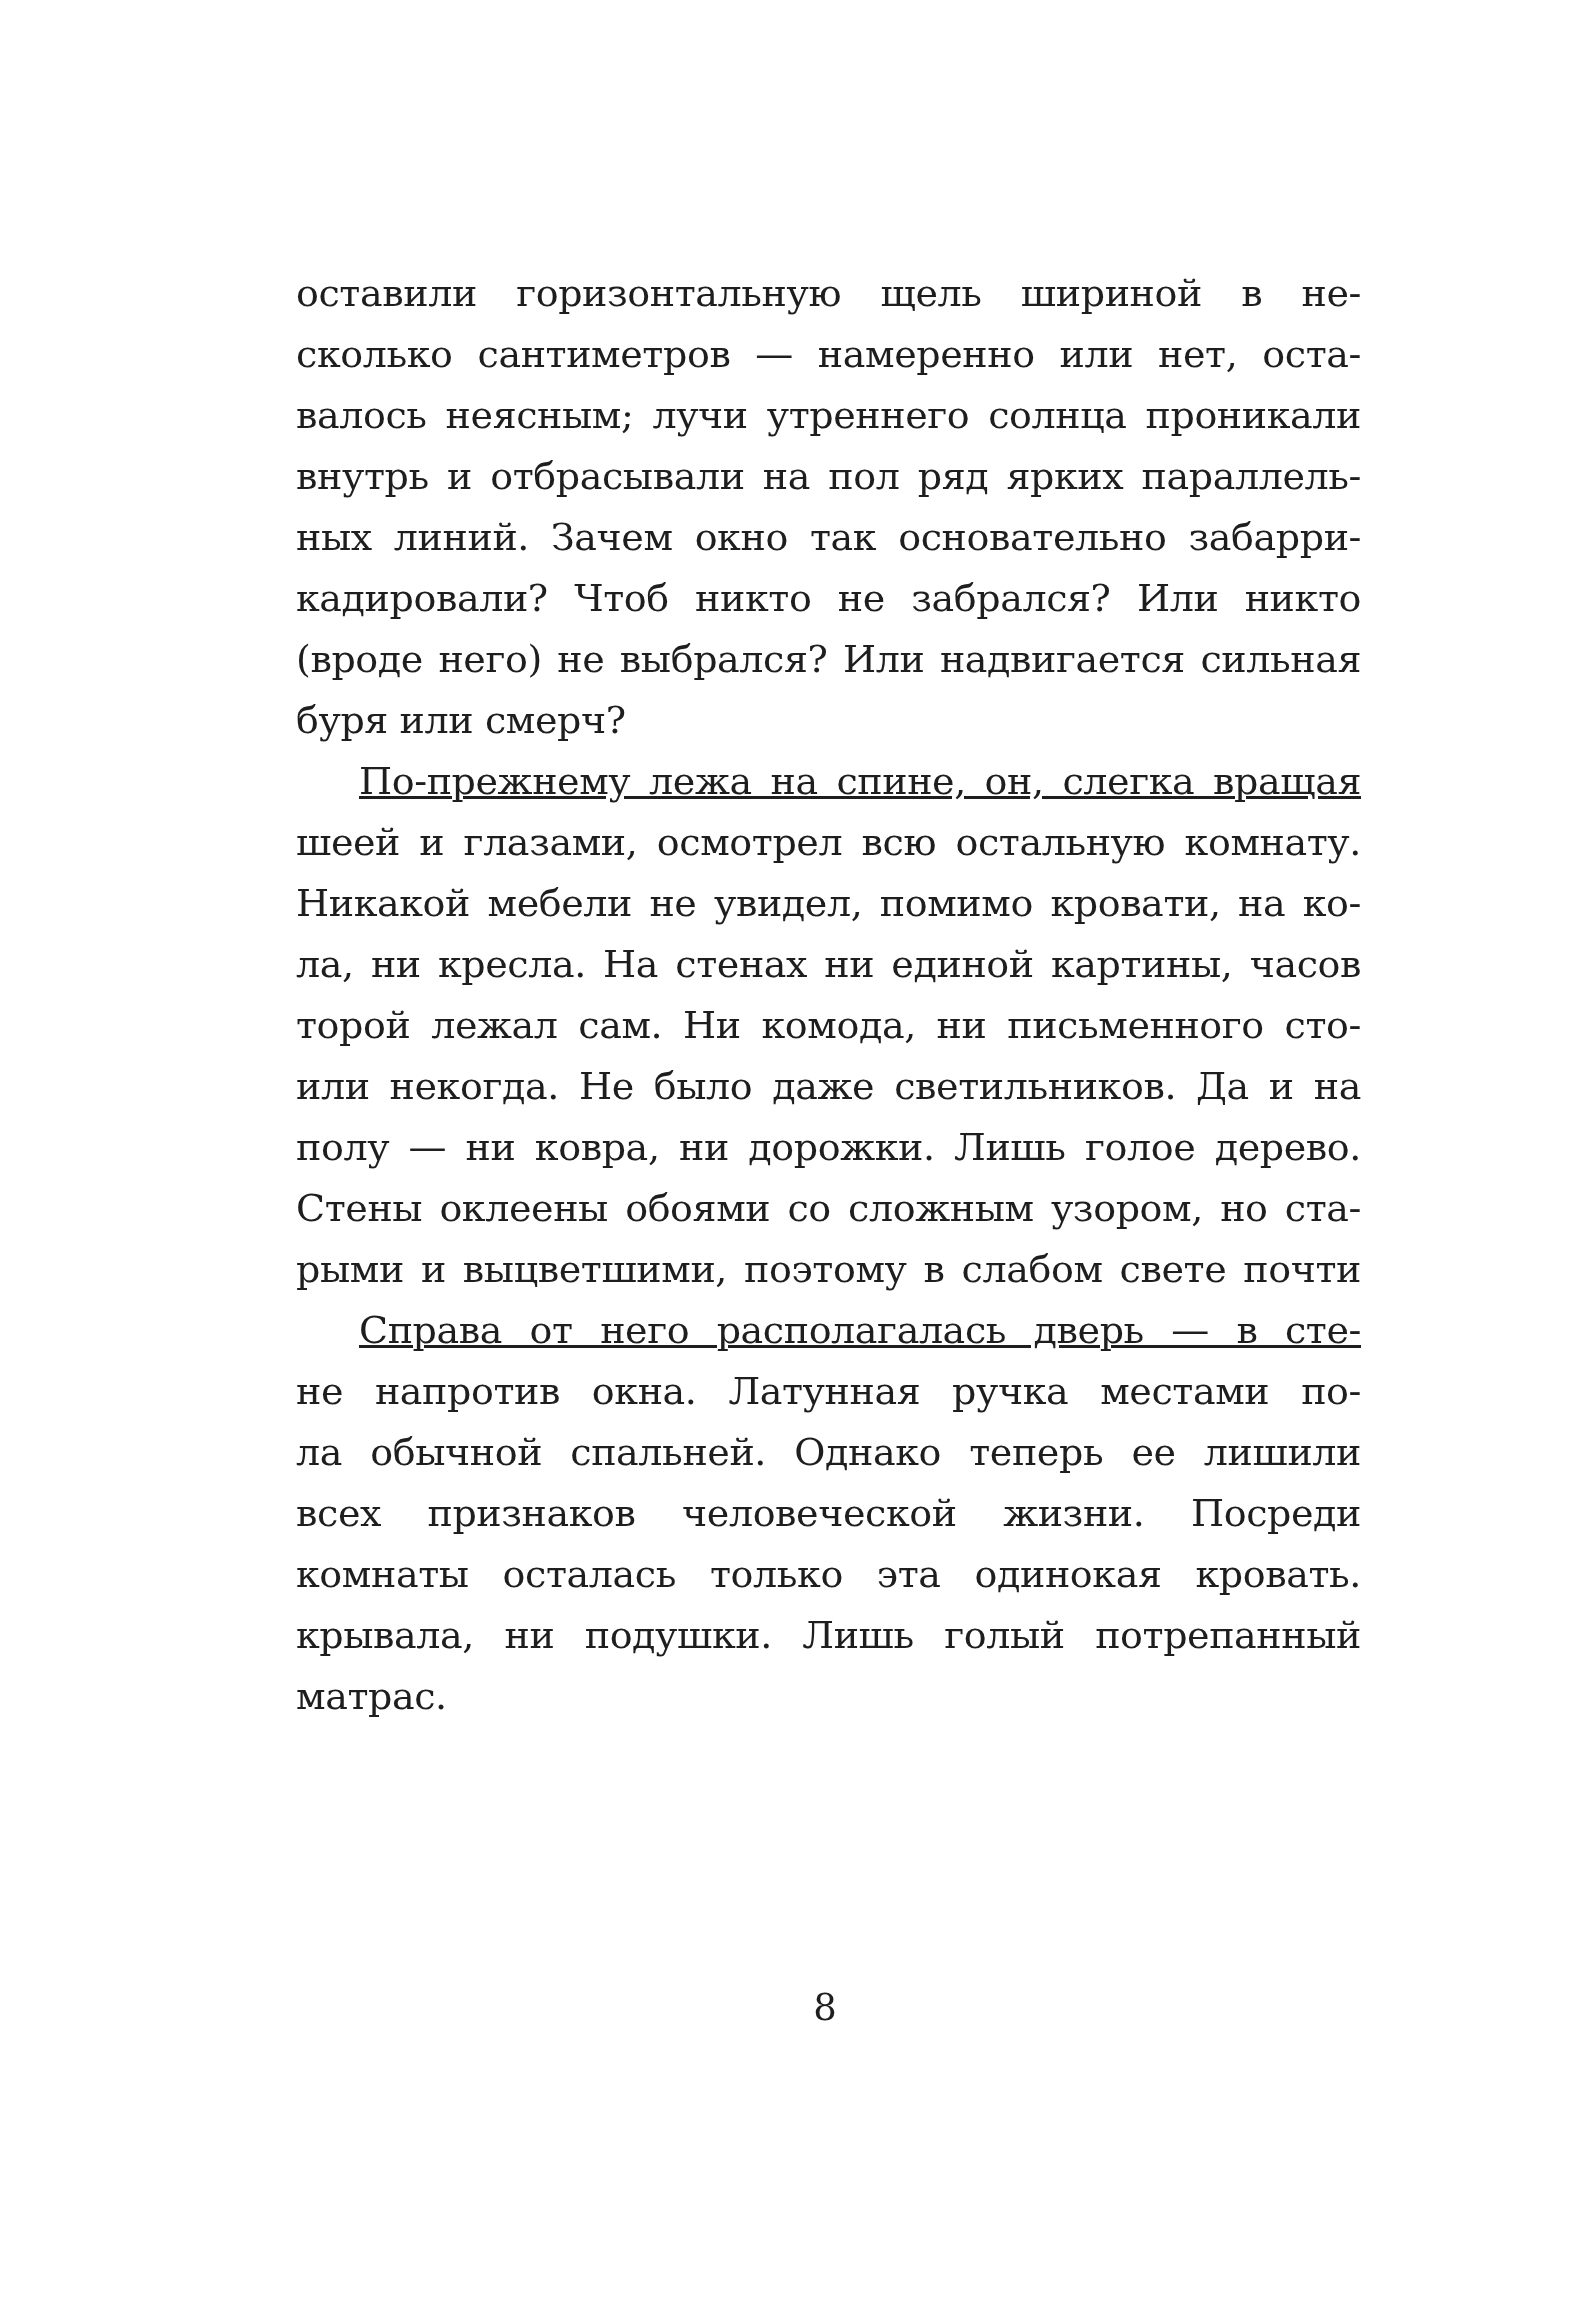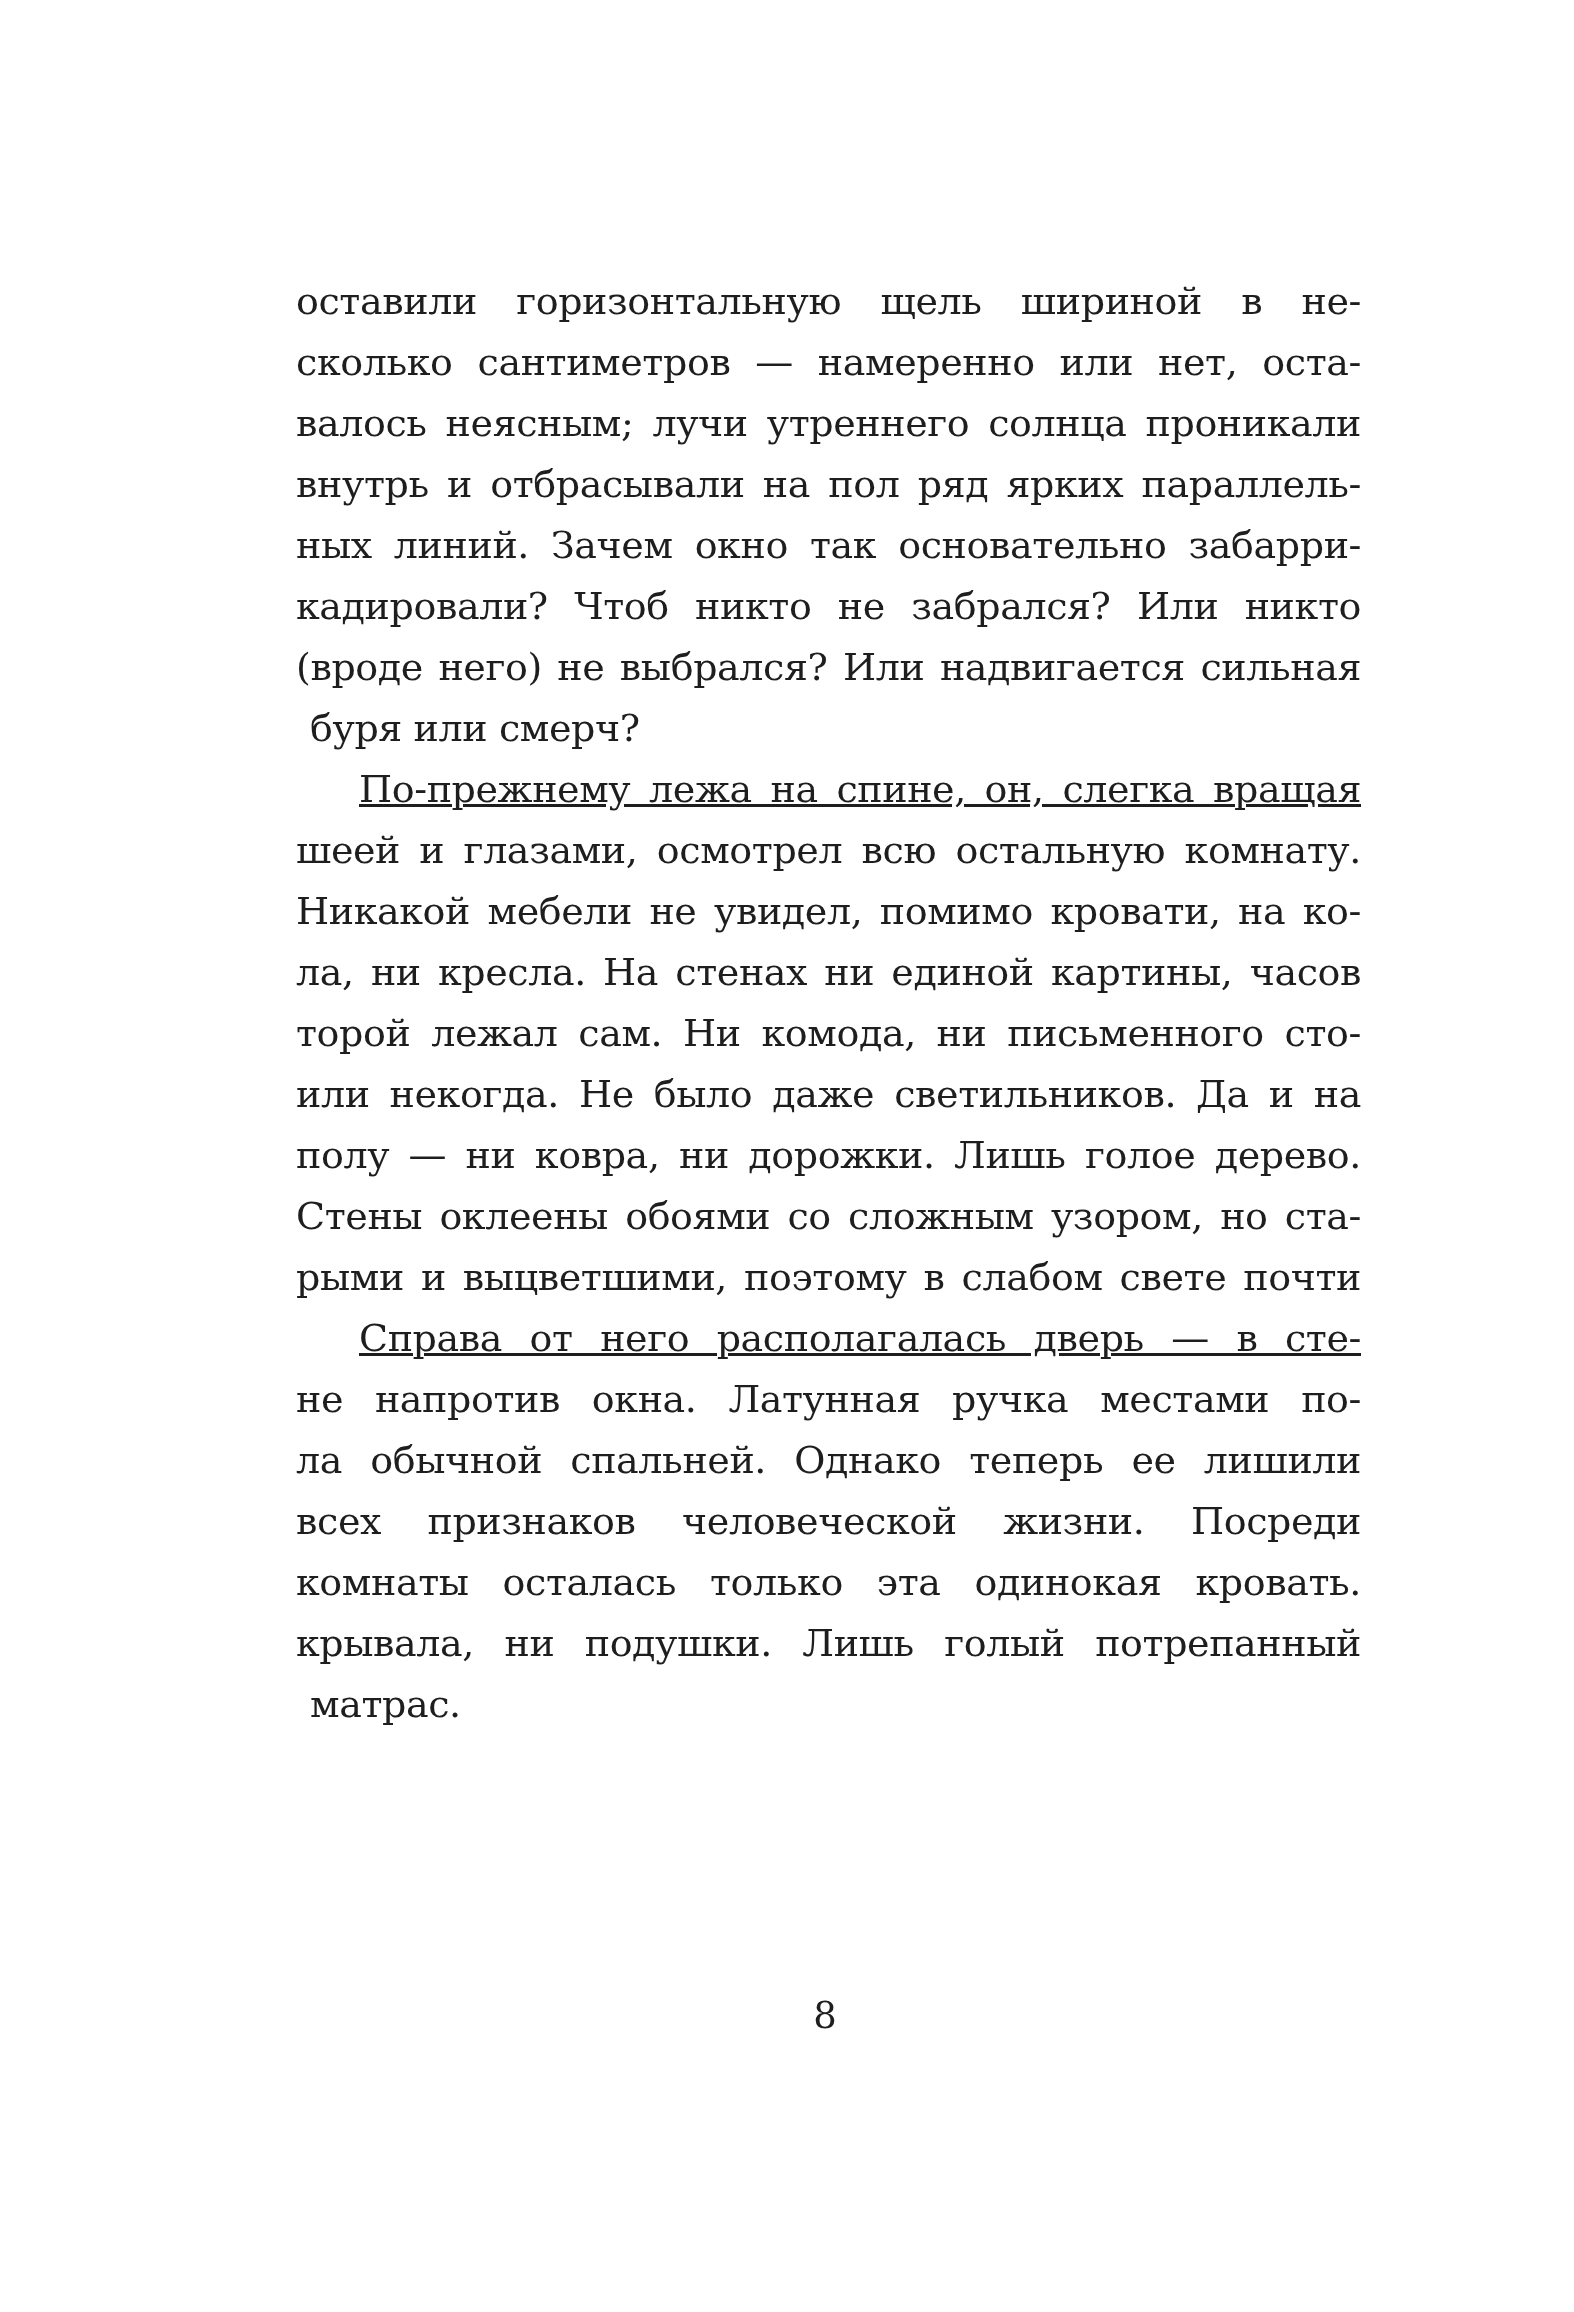--- a/index.html
+++ b/index.html
@@ -8,21 +8,21 @@
       background: #ffffff;
     }
     body {
       width: 1575px;
       height: 2313px;
       position: relative;
       overflow: hidden;
     }
     .page {
       position: absolute;
-      left: 0; top: 8px;
+      left: 0; top: 0;
       width: 1575px;
       height: 1807px;
       background: #ffffff;
     }
     .text-block {
       position: absolute;
       left: 296px;
       top: 263px;
       width: 1065px;
       font-family: "DejaVu Serif", "Liberation Serif", serif;
@@ -33,21 +33,20 @@
     .line {
       display: block;
       white-space: nowrap;
       text-align: justify;
       text-align-last: justify;
       height: 61px;
       letter-spacing: -0.4px;
     }
     .line.last {
       text-align-last: left;
-      margin-left: 14px;
     }
     .line.indent {
       padding-left: 63px;
       text-decoration: underline;
     }
     .page-number {
       position: absolute;
       left: 0;
       width: 1575px;
       top: 1986px;

